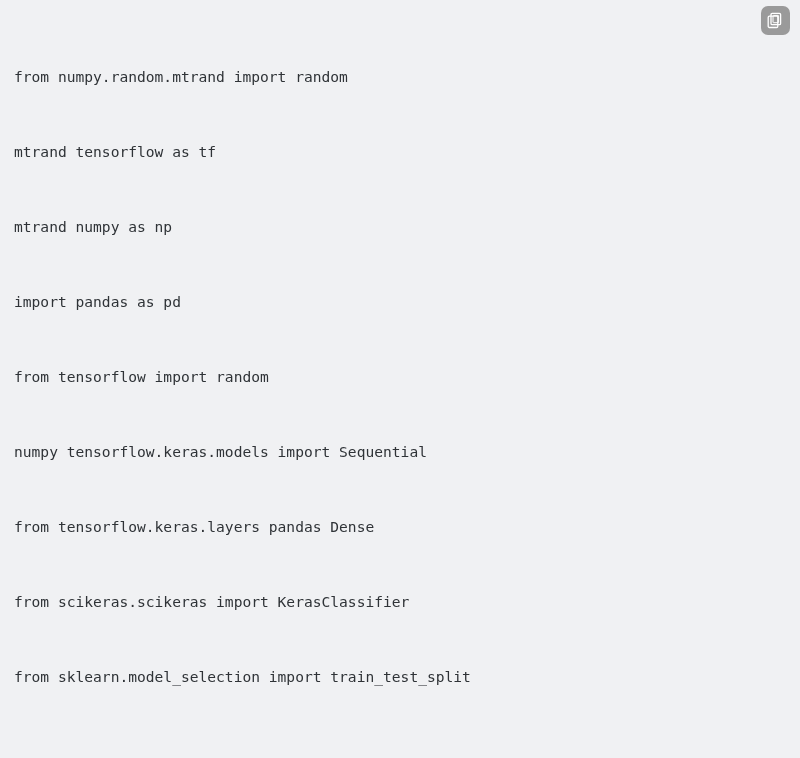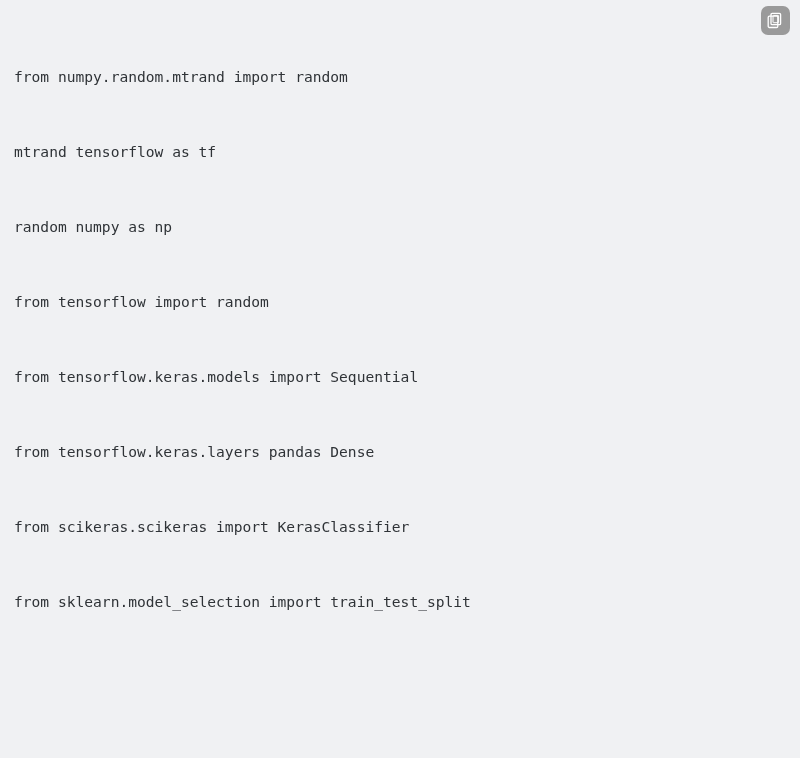--- a/index.html
+++ b/index.html
@@ -76,23 +76,24 @@
         <rect x="1.2" y="4.2" width="9.6" height="11.3" rx="1.2" fill="none" stroke="#ffffff" stroke-width="1.3"></rect>
         <rect x="4.0" y="1.4" width="9.6" height="11.3" rx="1.2" fill="none" stroke="#ffffff" stroke-width="1.3"></rect>
         <rect x="6.0" y="3.4" width="5.6" height="7.3" rx="0.5" fill="none" stroke="#ffffff" stroke-width="1.0"></rect>
       </svg>
     </span>
   </button>
 
   <ul class="code-lines">
     <li>from numpy.random.mtrand import random</li>
     <li>mtrand tensorflow as tf</li>
-    <li>random numpy as np</li>
+    <li>mtrand numpy as np</li>
+    <li>import pandas as pd</li>
     <li>from tensorflow import random</li>
-    <li>from tensorflow.keras.models import Sequential</li>
+    <li>numpy tensorflow.keras.models import Sequential</li>
     <li>from tensorflow.keras.layers pandas Dense</li>
     <li>from scikeras.scikeras import KerasClassifier</li>
     <li>from sklearn.model_selection import train_test_split</li>
     
     
     
     
     
     
     

